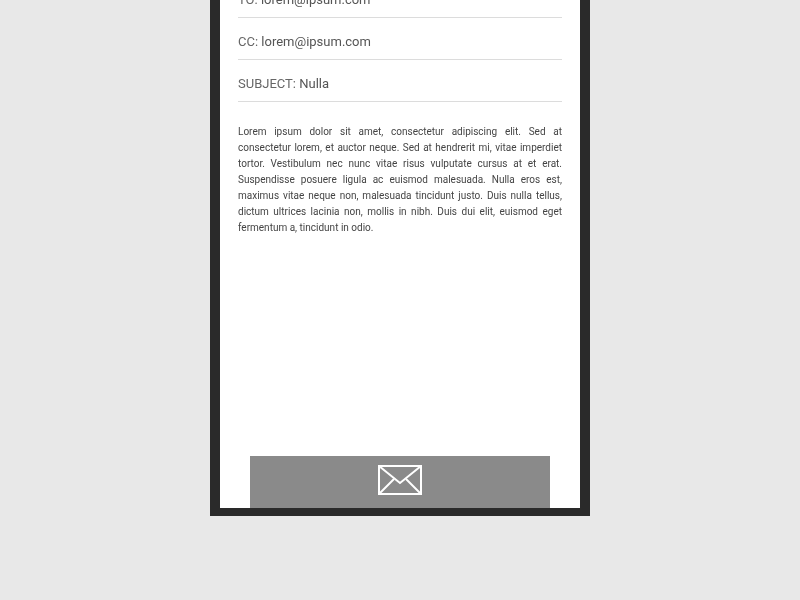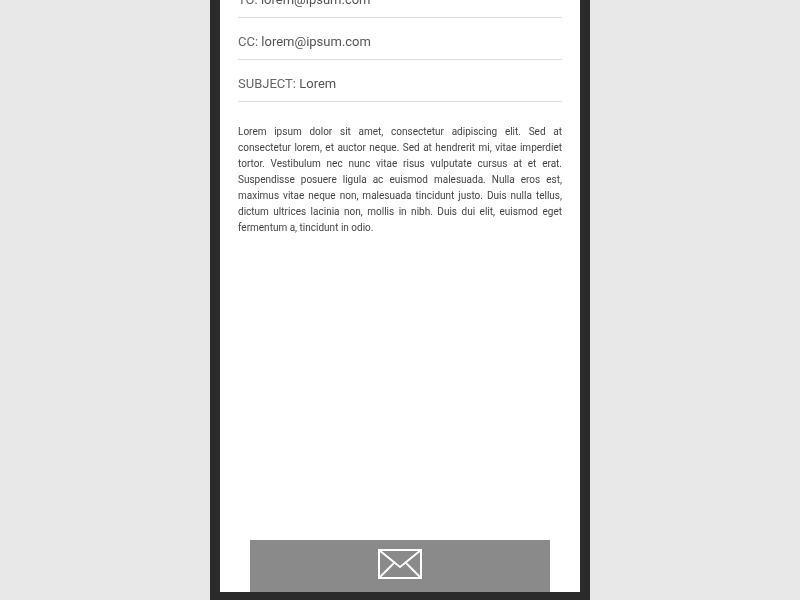--- a/index.html
+++ b/index.html
@@ -7,21 +7,21 @@
       background: #e8e8e8;
       font-family: -apple-system, BlinkMacSystemFont, "Segoe UI", Roboto, Helvetica, Arial, sans-serif;
       width: 800px;
       height: 600px;
       overflow: hidden;
       display: flex;
       justify-content: center;
     }
     .device-frame {
       width: 380px;
-      height: 600px;
+      height: 516px;
       background: #2a2a2a;
       padding: 0 10px;
       position: relative;
     }
     .screen {
       background: #ffffff;
       width: 100%;
       height: 100%;
       position: relative;
     }
@@ -84,21 +84,21 @@
         <span class="field-value">lorem@ipsum.com</span>
       </div>
 
       <div class="field-row">
         <span class="field-label">CC:</span>
         <span class="field-value">lorem@ipsum.com</span>
       </div>
 
       <div class="field-row">
         <span class="field-label">SUBJECT:</span>
-        <span class="field-value">Lorem</span>
+        <span class="field-value">Nulla</span>
       </div>
 
       <div class="body-text">Lorem ipsum dolor sit amet, consectetur adipiscing elit. Sed at consectetur lorem, et auctor neque. Sed at hendrerit mi, vitae imperdiet tortor. Vestibulum nec nunc vitae risus vulputate cursus at et erat. Suspendisse posuere ligula ac euismod malesuada. Nulla eros est, maximus vitae neque non, malesuada tincidunt justo. Duis nulla tellus, dictum ultrices lacinia non, mollis in nibh. Duis dui elit, euismod eget fermentum a, tincidunt in odio.</div>
 
     </div>
 
     <div class="send-bar">
       <span>
         <svg viewBox="0 0 44 30">
           <rect x="1" y="1" width="42" height="28"></rect>

